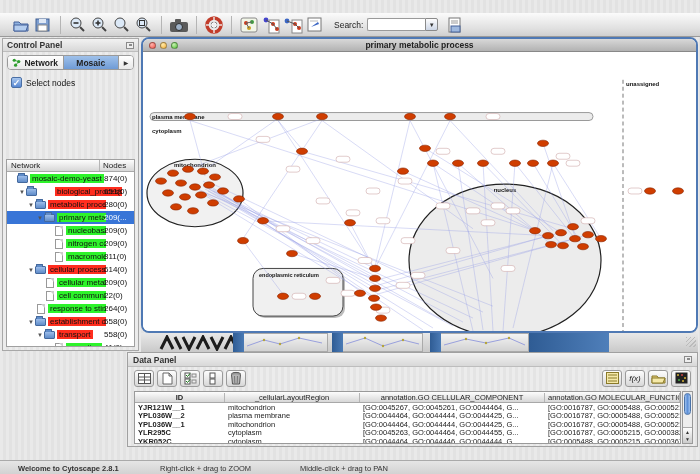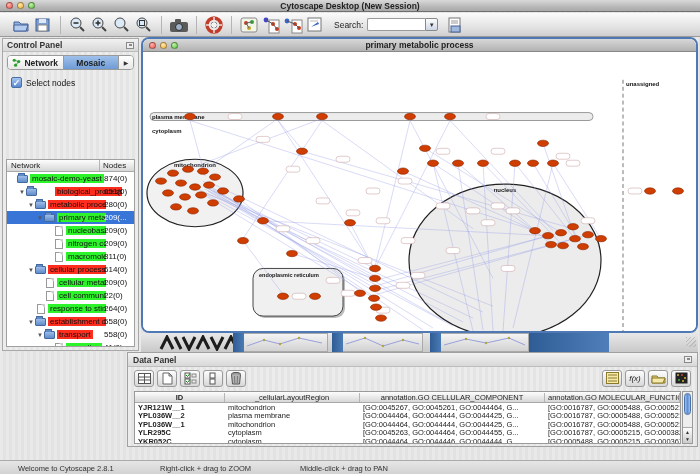--- a/index.html
+++ b/index.html
@@ -113,35 +113,27 @@
   
   .bottomrow { position:absolute; left:0; right:0; top:447px; height:13px; }
   .progressbar { position:absolute; left:4px; top:2px; width:182px; height:9px; border:1px solid #aaa; border-radius:5px;
     background:linear-gradient(#f6f6f6,#e3e3e3); box-shadow:inset 0 1px 2px rgba(0,0,0,.15); }
   .btabs { position:absolute; left:298px; top:0; display:flex; border:1px solid #8a8a8a; border-radius:6px; overflow:hidden; background:#f6f6f6; }
   .btab { padding:2px 9px; font-size:8px; color:#111; border-right:1px solid #9a9a9a; background:linear-gradient(#fbfbfb,#e6e6e6); white-space:nowrap; }
   .btab:last-child { border-right:none; }
   .btab.active { background:linear-gradient(#9fc1ea,#6f9bd6); font-weight:bold; }
   .statusbar { position:absolute; left:0; right:0; top:460px; height:14px; background:linear-gradient(#e6e6e6,#d2d2d2); border-top:1px solid #aaa; }
   .statusbar span { position:absolute; top:3px; font-size:7.5px; color:#333; }
-  .st1{left:18px;} .st2{left:160px;} .st3{left:300px;}
+  .st1{left:18px;font-weight:bold;} .st2{left:160px;} .st3{left:300px;}
 </style>
 </head>
 <body>
 
 <div class="app">
 
-  <div class="titlebar">
-    <div class="lights">
-      <span class="light l-red"></span>
-      <span class="light l-yel"></span>
-      <span class="light l-grn"></span>
-    </div>
-    <span class="wtitle">Cytoscape Desktop (New Session)</span>
-  </div>
 
   <div class="toolbar">
     <span class="tbtn">
         <svg width="18" height="16">
           <path d="M2 5h5l2 2h7v7H2z" fill="#8fb2e0" stroke="#46629a"></path>
           <path d="M2 8h14l-2 6H2z" fill="#b4cdef" stroke="#46629a"></path>
         </svg>
       </span>
     <span class="tbtn">
         <svg width="18" height="16">

